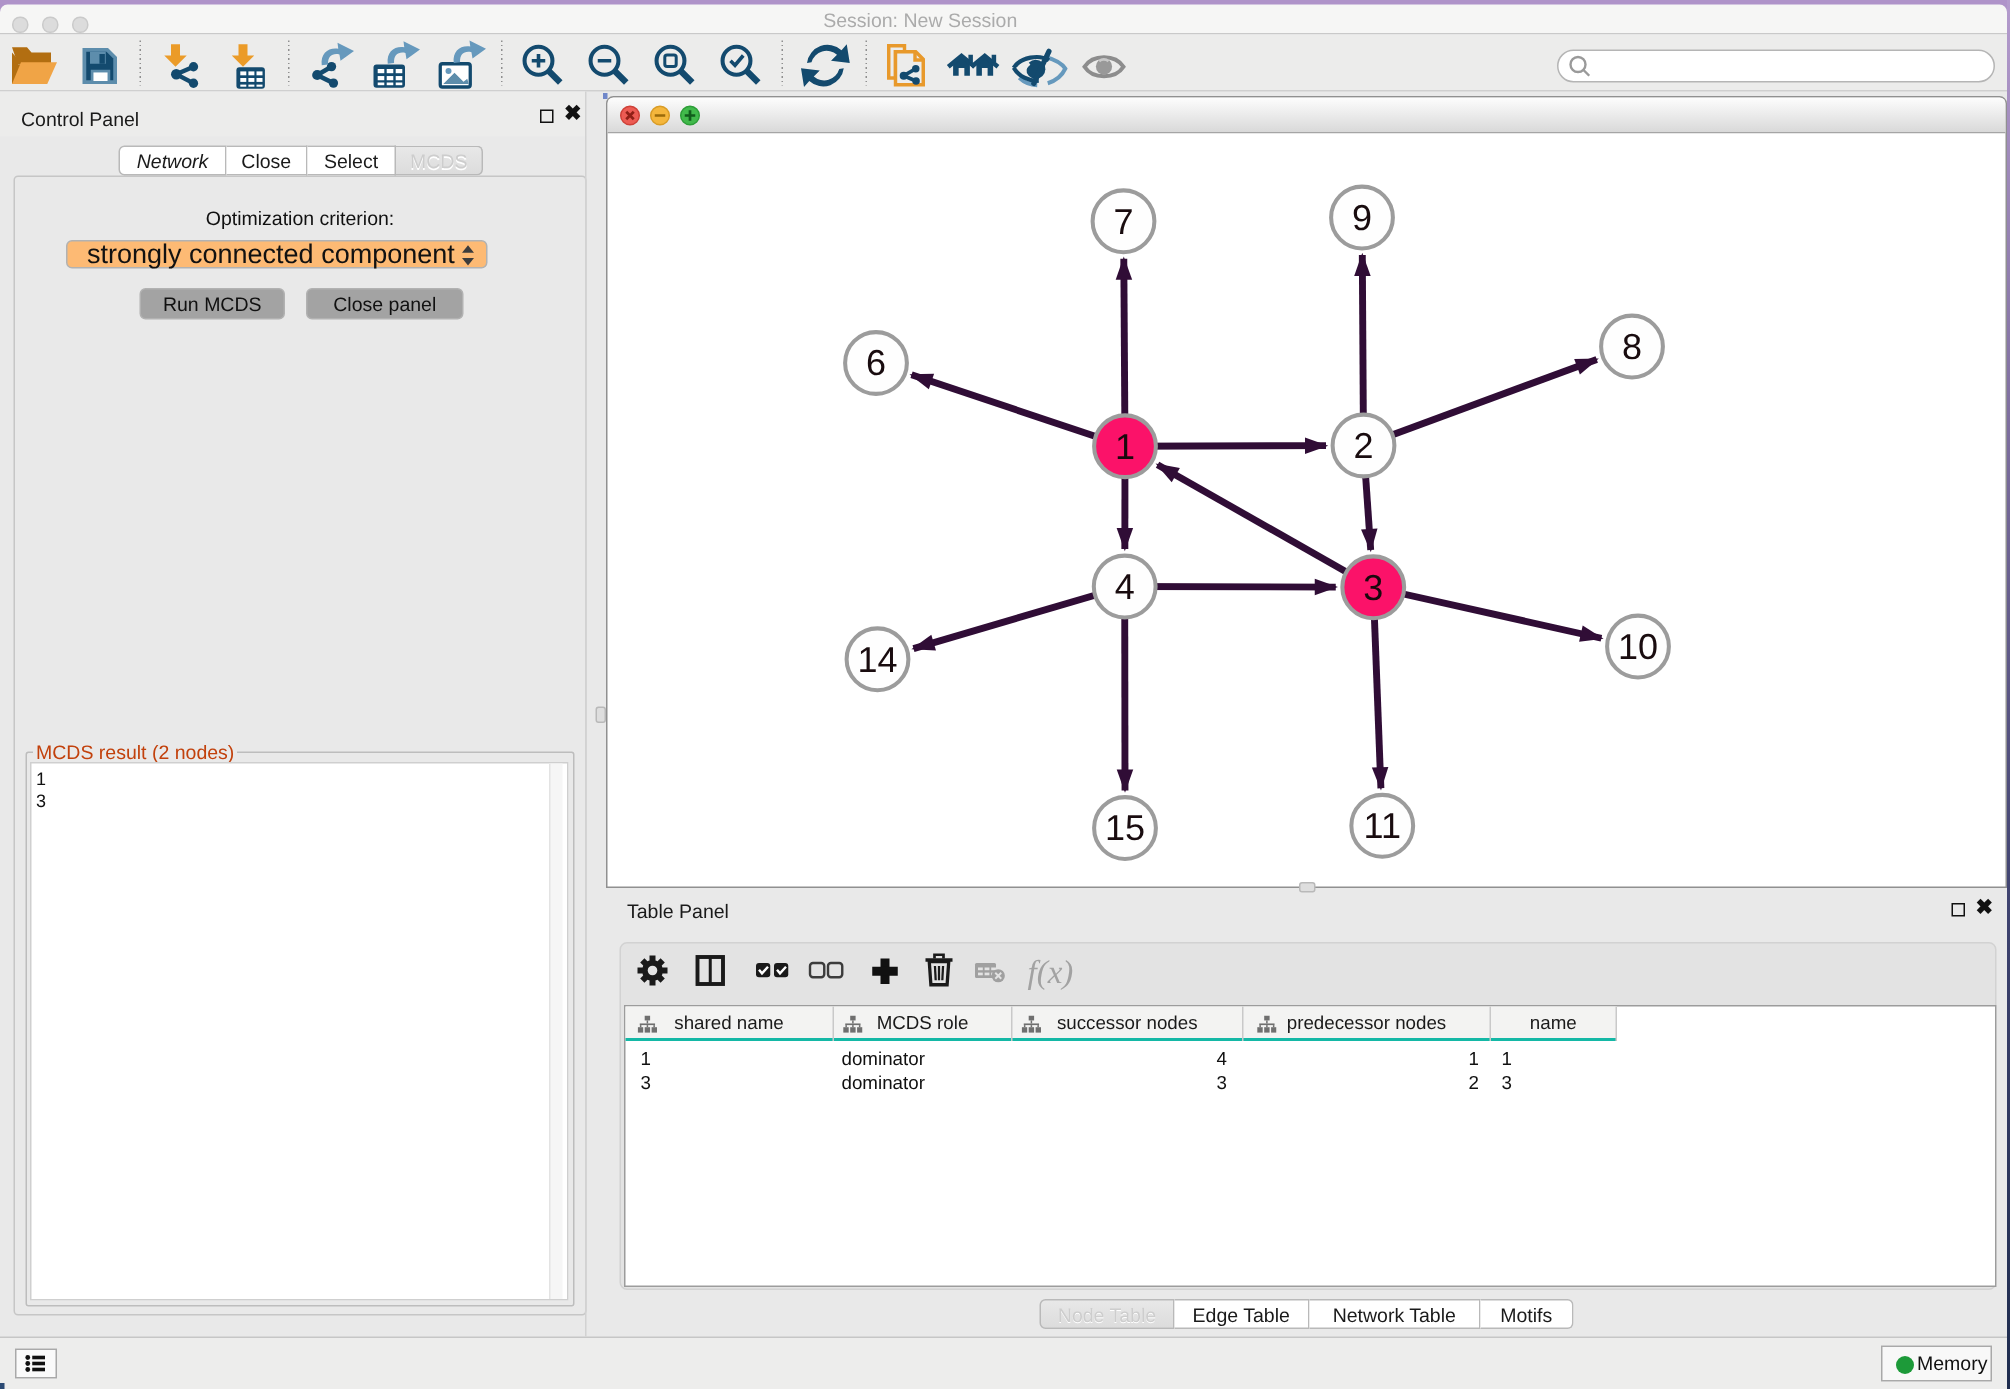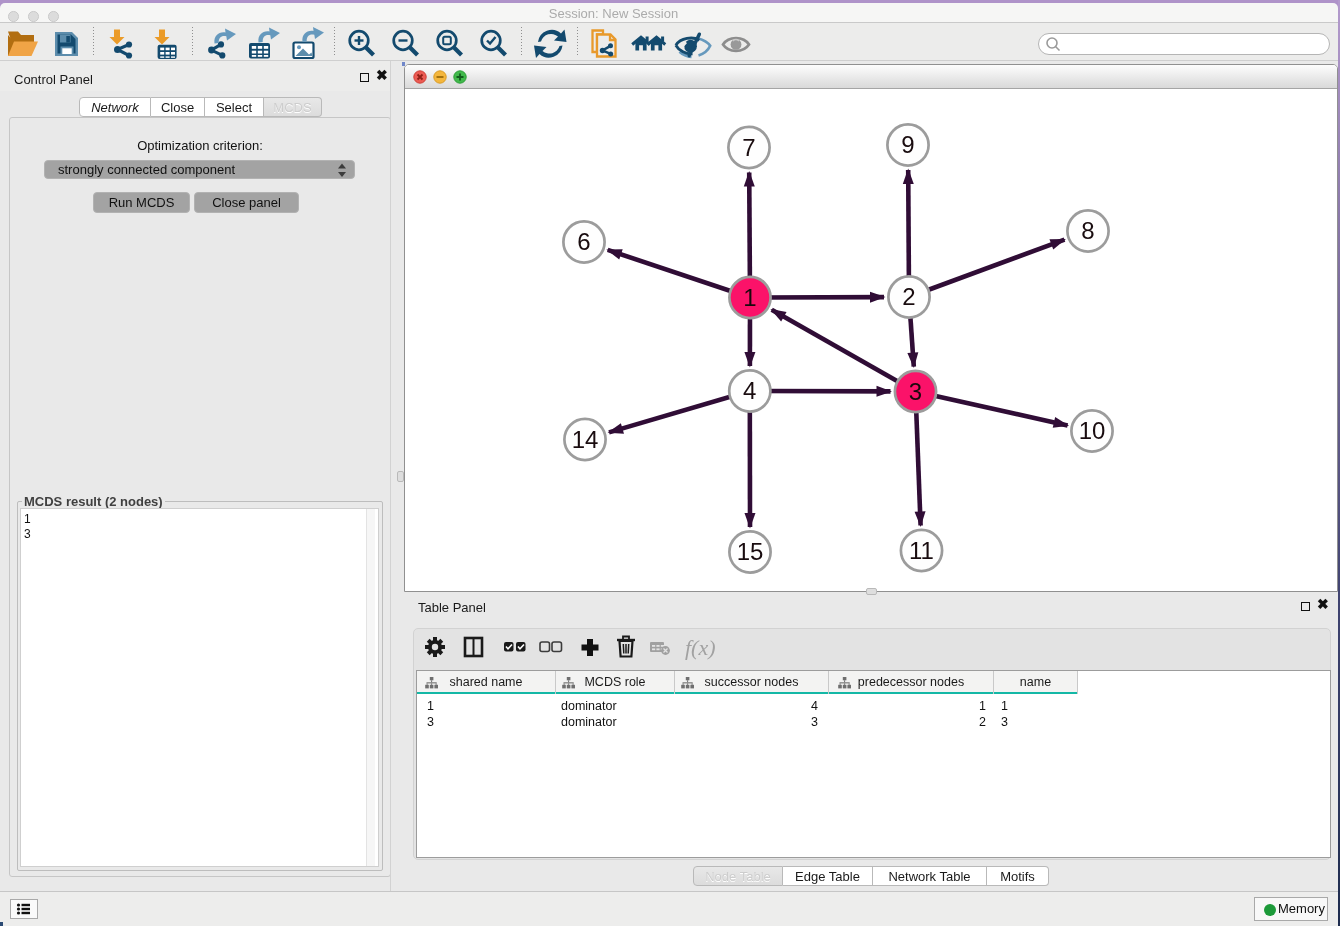--- a/index.html
+++ b/index.html
@@ -21,24 +21,24 @@
 #cp-max{left:360px;top:73px;width:9px;height:9px;border:1.5px solid #111;}
 #cp-close{left:376px;top:67px;font-size:14px;color:#111;font-weight:bold;}
 #cp-body{left:9px;top:117px;width:382px;height:760px;background:#e9e9e9;border:1px solid #c6c6c6;border-radius:3px;}
 .tabrow{position:absolute;display:flex;height:20px;}
 .tab{height:20px;line-height:19px;font-size:13px;text-align:center;background:#fff;border:1px solid #b9b9b9;border-left:none;color:#1a1a1a;}
 .tab.first{border-left:1px solid #b9b9b9;border-radius:4px 0 0 4px;}
 .tab.last{border-radius:0 4px 4px 0;}
 .tab.dis{background:linear-gradient(#e8e8e8,#dcdcdc);color:#cdcdcd;text-shadow:0 1px 0 #fff;}
 #cp-tabs{left:79px;top:97px;}
 #opt-label{left:0;top:138px;width:400px;text-align:center;font-size:13px;color:#111;}
-#opt-select{left:44px;top:160px;width:311px;height:19px;background:#a3a3a3;border:1px solid #b2b2b2;border-radius:4px;font-size:13px;line-height:17px;color:#111;padding-left:13px;}
+#opt-select{left:44px;top:160px;width:281px;height:19px;background:#fdba74;border:1px solid #b2b2b2;border-radius:4px;font-size:18px;line-height:17px;color:#111;padding-left:13px;}
 .btn{position:absolute;height:21px;background:#a3a3a3;border:1px solid #b2b2b2;border-radius:4px;font-size:13px;text-align:center;line-height:19px;color:#111;}
 #fieldset{left:17px;top:501px;width:366px;height:370px;border:1px solid #bdbdbd;border-radius:2px;}
-#fs-legend{left:22px;top:494px;background:#e9e9e9;font-size:13px;color:#404040;padding:0 2px;font-weight:bold;}
+#fs-legend{left:22px;top:494px;background:#e9e9e9;font-size:13px;color:#c2410c;padding:0 2px;}
 #fs-text{left:20px;top:508px;width:359px;height:359px;background:#fff;border:1px solid #cfcfcf;font-size:12px;color:#111;line-height:15px;padding:3px 0 0 3px;}
 #fs-scroll{left:366px;top:509px;width:9px;height:357px;background:#f6f6f6;border-left:1px solid #e3e3e3;}
 
 #vgrip{left:397px;top:471px;width:7px;height:11px;background:#dedede;border:1px solid #b9b9b9;border-radius:2px;}
 #hgrip{left:866px;top:588px;width:11px;height:7px;background:#dedede;border:1px solid #b9b9b9;border-radius:2px;}
 
 #net-win{left:404px;top:64px;width:934px;height:528px;border:1px solid #909090;border-radius:5px 5px 0 0;background:#fff;}
 #net-title{position:absolute;left:0;top:0;width:932px;height:24px;background:linear-gradient(#fdfdfd,#d9d9d9);border-bottom:1px solid #a5a5a5;border-radius:4px 4px 0 0;}
 #net-title .t{position:absolute;width:100%;text-align:center;top:5px;font-size:13px;color:#111;}
 #graph{position:absolute;left:0;top:25px;}
@@ -227,21 +227,21 @@
   <div class="tab" style="width:54px;">Close</div>
   <div class="tab" style="width:59px;">Select</div>
   <div class="tab last dis" style="width:58px;">MCDS</div>
 </div>
 <div class="abs" id="opt-label">Optimization criterion:</div>
 <div class="abs" id="opt-select">strongly connected component<svg width="10" height="15" style="position:absolute;right:7px;top:1.5px">
       <path d="M5,0.5 L9,5.5 L1,5.5 z" fill="#3c3c3c"></path>
       <path d="M5,14 L9,9 L1,9 z" fill="#3c3c3c"></path>
     </svg></div>
 <div class="btn" style="left:93px;top:192px;width:97px;">Run MCDS</div>
-<div class="btn" style="left:194px;top:192px;width:105px;text-align:center;">Close panel</div>
+<div class="btn" style="left:204px;top:192px;width:105px;text-align:center;">Close panel</div>
 <div class="abs" id="fieldset"></div>
 <div class="abs" id="fs-legend">MCDS result (2 nodes)</div>
 <div class="abs" id="fs-text">1<br>3</div>
 <div class="abs" id="fs-scroll"></div>
 <div class="abs" style="left:390px;top:61px;width:1px;height:830px;background:#d2d2d2;"></div>
 <div class="abs" id="vgrip"></div>
 
 <div class="abs" style="left:402px;top:62px;width:3px;height:4px;background:#7087c9;"></div>
 <div class="abs" id="net-win">
   <div id="net-title">

